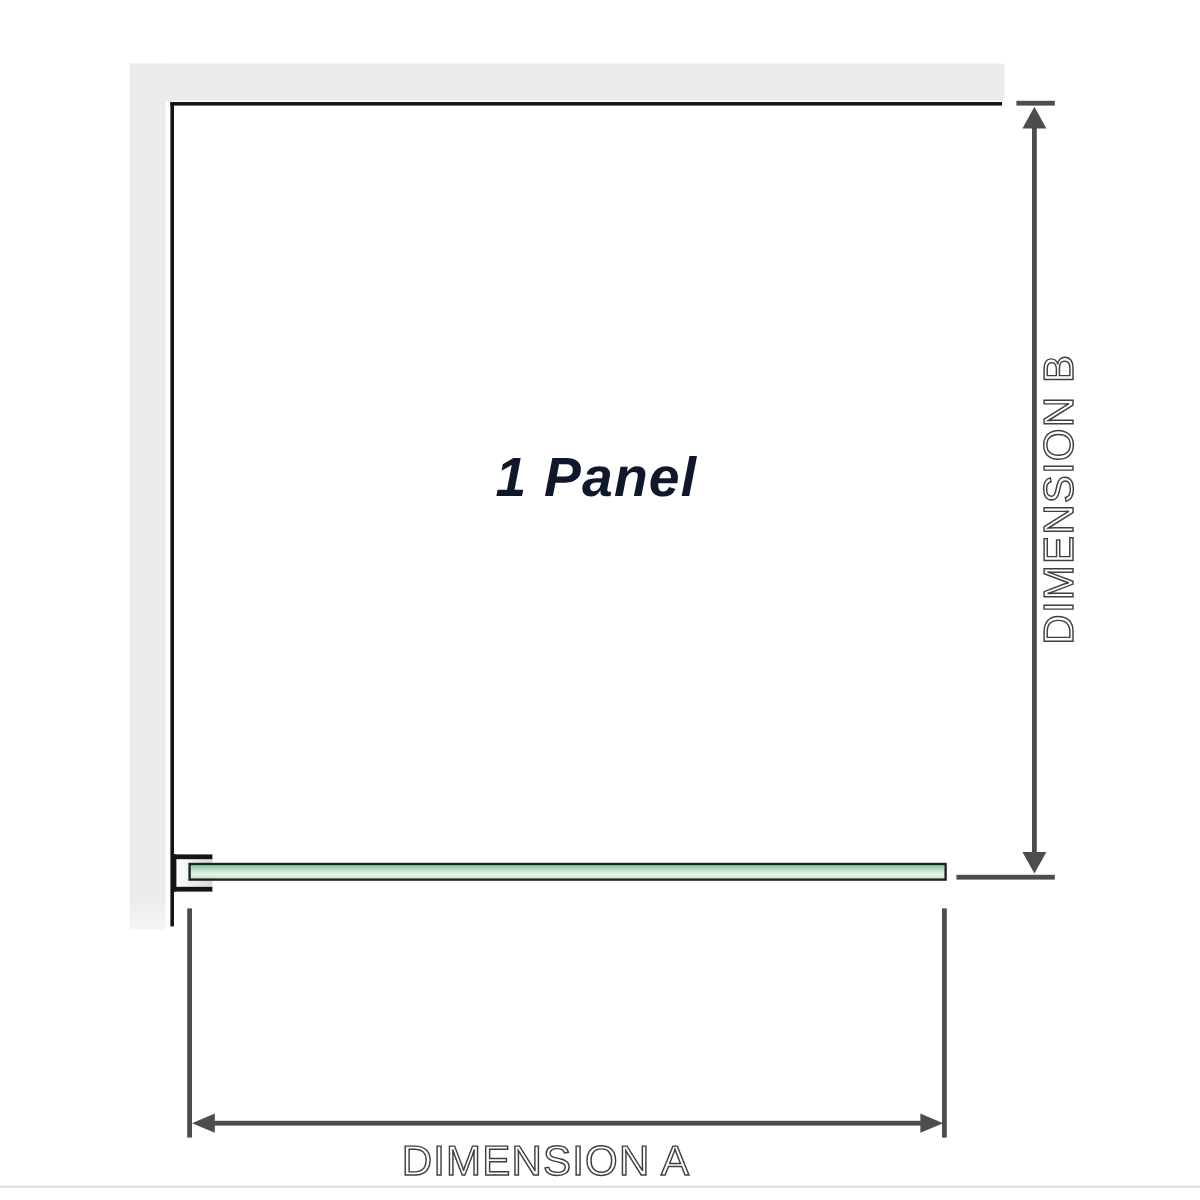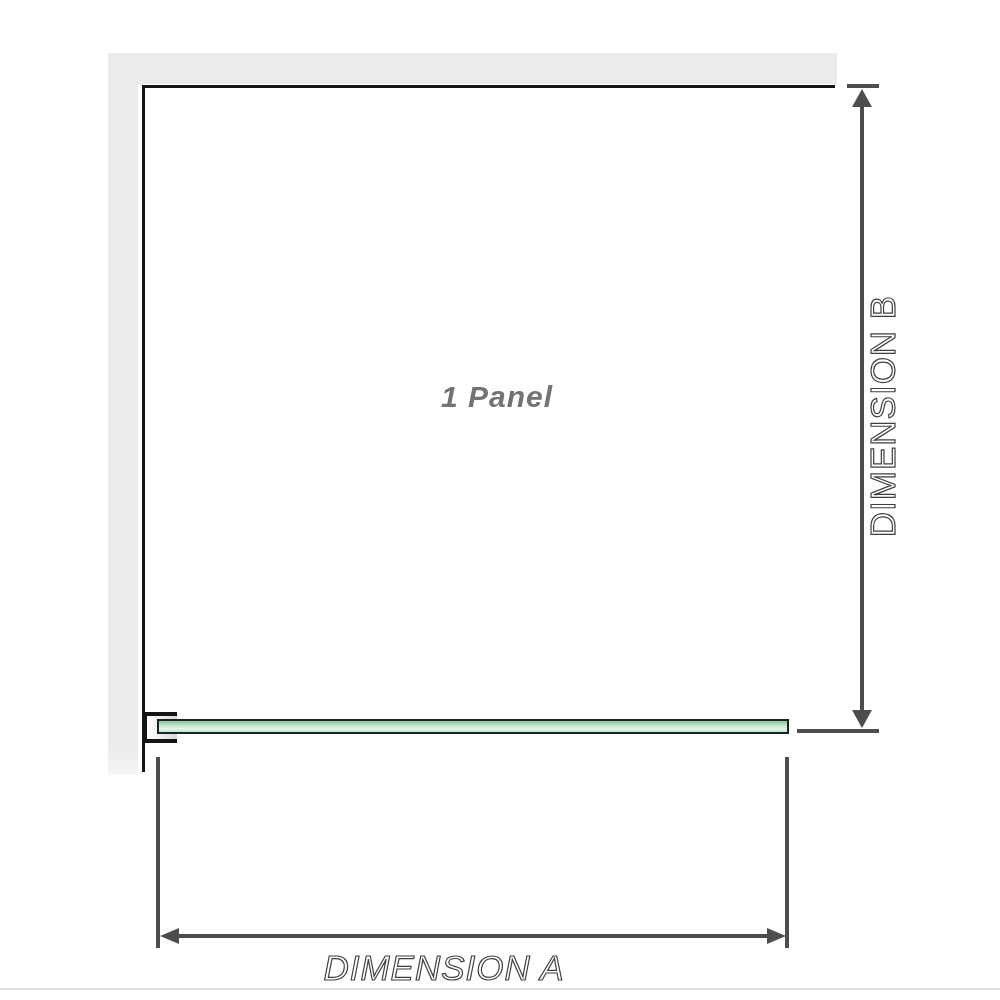--- a/index.html
+++ b/index.html
@@ -25,22 +25,22 @@
     background:#141414;
   }
   .border-left{
     position:absolute;left:142px;top:85px;width:3px;height:687px;
     background:#141414;
   }
   
   .panel-label{
     position:absolute;left:497px;top:397px;
     transform:translate(-50%,-50%);
-    font-size:30px;font-weight:bold;font-style:italic;
-    color:#737373;letter-spacing:1px;white-space:nowrap;
+    font-size:46px;font-weight:bold;font-style:italic;
+    color:#0f172a;letter-spacing:1px;white-space:nowrap;
   }
   
   .bracket{
     position:absolute;left:143px;top:712px;width:34px;height:31px;
     border:4px solid #141414;border-right:none;
     background:linear-gradient(90deg,#ffffff 0%,#d8d8d8 100%);
     box-sizing:border-box;
   }
   
   .glass{
@@ -57,21 +57,21 @@
   .arrow-left{border-top:8px solid transparent;border-bottom:8px solid transparent;border-right:19px solid #4d4d4d;}
   .arrow-right{border-top:8px solid transparent;border-bottom:8px solid transparent;border-left:19px solid #4d4d4d;}
   
   .dim-text{
     position:absolute;white-space:nowrap;
     font-size:35px;letter-spacing:1px;color:#3f3f3f;
   }
   @supports (-webkit-text-stroke: 1px #000){
     .dim-text{color:#ffffff;-webkit-text-stroke:1.2px #3f3f3f;}
   }
-  .dim-a-text{left:444px;top:968px;transform:translate(-50%,-50%);font-style:italic;}
+  .dim-a-text{left:455px;top:968px;transform:translate(-50%,-50%);}
   .dim-b-text{left:883px;top:416px;transform:translate(-50%,-50%) rotate(-90deg);}
   
   .footer-line{
     position:absolute;left:0;top:988px;width:1000px;height:2px;
     background:#dde1dd;
   }
 </style>
 </head>
 <body>
 

